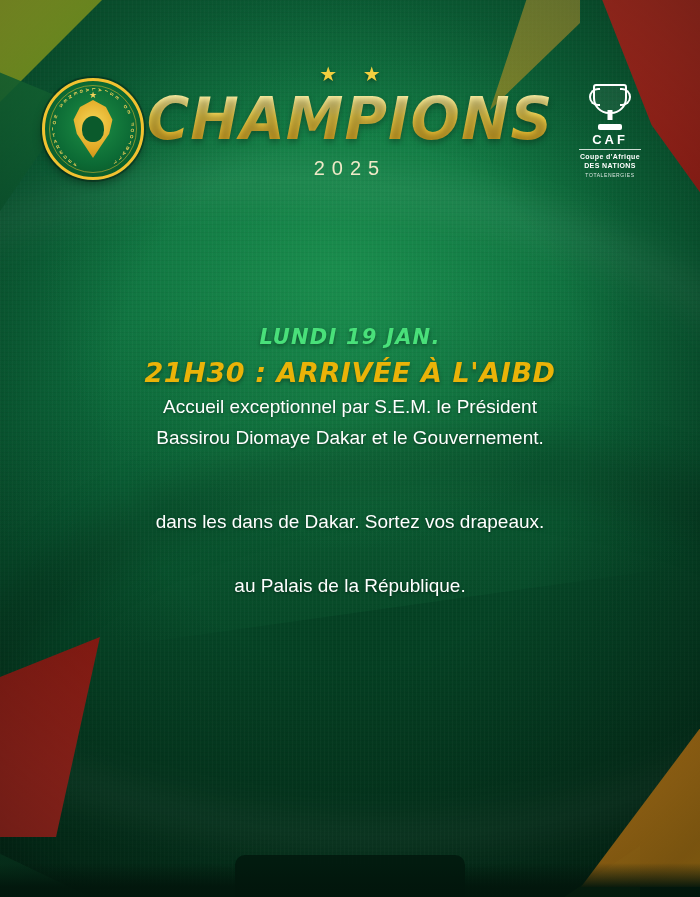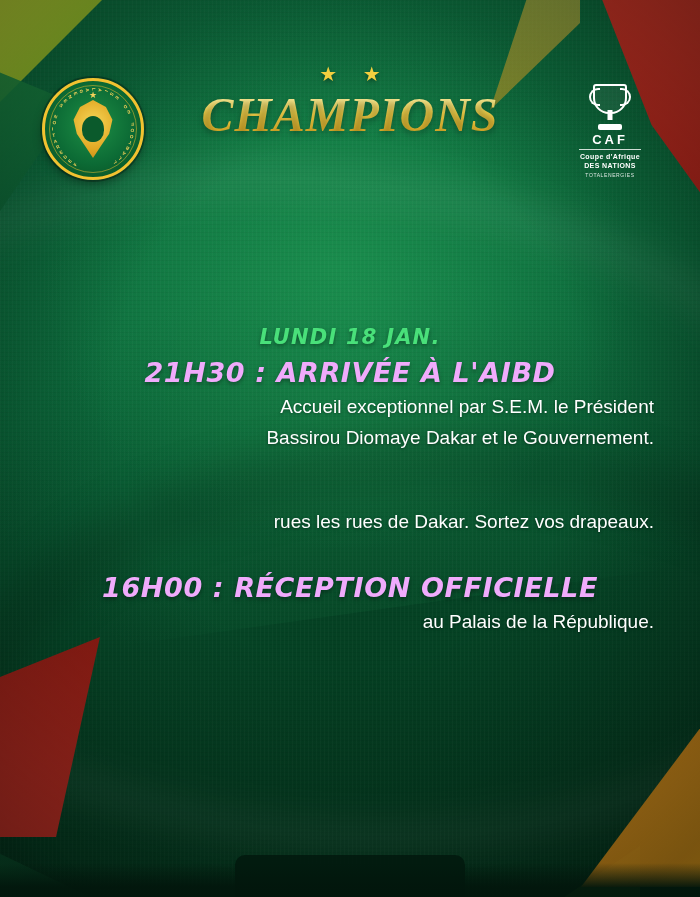--- a/index.html
+++ b/index.html
@@ -310,21 +310,21 @@
     font-style: italic;
     letter-spacing: 1px;
     line-height: 0.95;
     color: #f6e06a;
     background: linear-gradient(180deg, #fdf6b4 0%, #f3d24a 45%, #d9a41c 100%);
     -webkit-background-clip: text;
     background-clip: text;
     -webkit-text-fill-color: transparent;
     text-shadow: 0 3px 6px rgba(0,0,0,0.28);
   }
-  .title-1 { font-size: 48px; margin-top: 6px; font-family: Liberation Serif, serif; }
+  .title-1 { font-size: 58px; margin-top: 6px; }
   .title-2 { font-size: 58px; margin-top: 2px; }
   .title-year {
     margin-top: 10px;
     font-size: 20px;
     letter-spacing: 7px;
     color: #efe9c7;
     font-weight: normal;
   }
 
   
@@ -351,31 +351,30 @@
   }
   .event {
     margin-top: 9px;
   }
   .event-title {
     font-family: "DejaVu Sans", sans-serif;
     font-weight: bold;
     font-style: italic;
     font-size: 27px;
     letter-spacing: 0.6px;
-    color: #f0abfc;
+    color: #eab308;
     text-shadow: 0 2px 4px rgba(0,0,0,0.35);
     line-height: 1.1;
   }
   .event-desc {
     margin-top: 6px;
     font-size: 19px;
     color: #ffffff;
     line-height: 1.32;
     text-shadow: 0 1px 3px rgba(0,0,0,0.4);
-    text-align: right;
   }
   .gap-lg { height: 44px; }
   .gap-md { height: 30px; }
 </style>
 </head>
 <body>
 
 <div class="poster">
 
   <div class="bg-green"></div>
@@ -450,42 +449,42 @@
       <div class="caf-name">CAF</div>
       <div class="caf-rule"></div>
       <div class="caf-sub1">Coupe d'Afrique</div>
       <div class="caf-sub1">DES NATIONS</div>
       <div class="caf-sub2">TOTALENERGIES</div>
     </div>
 
     <div class="title-block">
       <div class="stars">★ ★</div>
       <div class="title-line title-1">CHAMPIONS</div>
+      <div class="title-year">2025</div>
     </div>
 
     <div class="schedule">
 
       <div class="day">
-        <div class="day-label">LUNDI 18 JAN.</div>
+        <div class="day-label">LUNDI 19 JAN.</div>
         <div class="event">
           <div class="event-title">21H30 : ARRIVÉE À L'AIBD</div>
           <div class="event-desc">Accueil exceptionnel par S.E.M. le Président</div>
           <div class="event-desc">Bassirou Diomaye Dakar et le Gouvernement.</div>
         </div>
       </div>
 
       <div class="gap-lg"></div>
 
       <div class="day">
         <div class="event">
-          <div class="event-desc">rues les rues de Dakar. Sortez vos drapeaux.</div>
+          <div class="event-desc">dans les dans de Dakar. Sortez vos drapeaux.</div>
         </div>
         <div class="gap-md"></div>
         <div class="event">
-          <div class="event-title">16H00 : RÉCEPTION OFFICIELLE</div>
           <div class="event-desc">au Palais de la République.</div>
         </div>
       </div>
 
     </div>
 
   </div>
 </div>
 
 </body></html>

